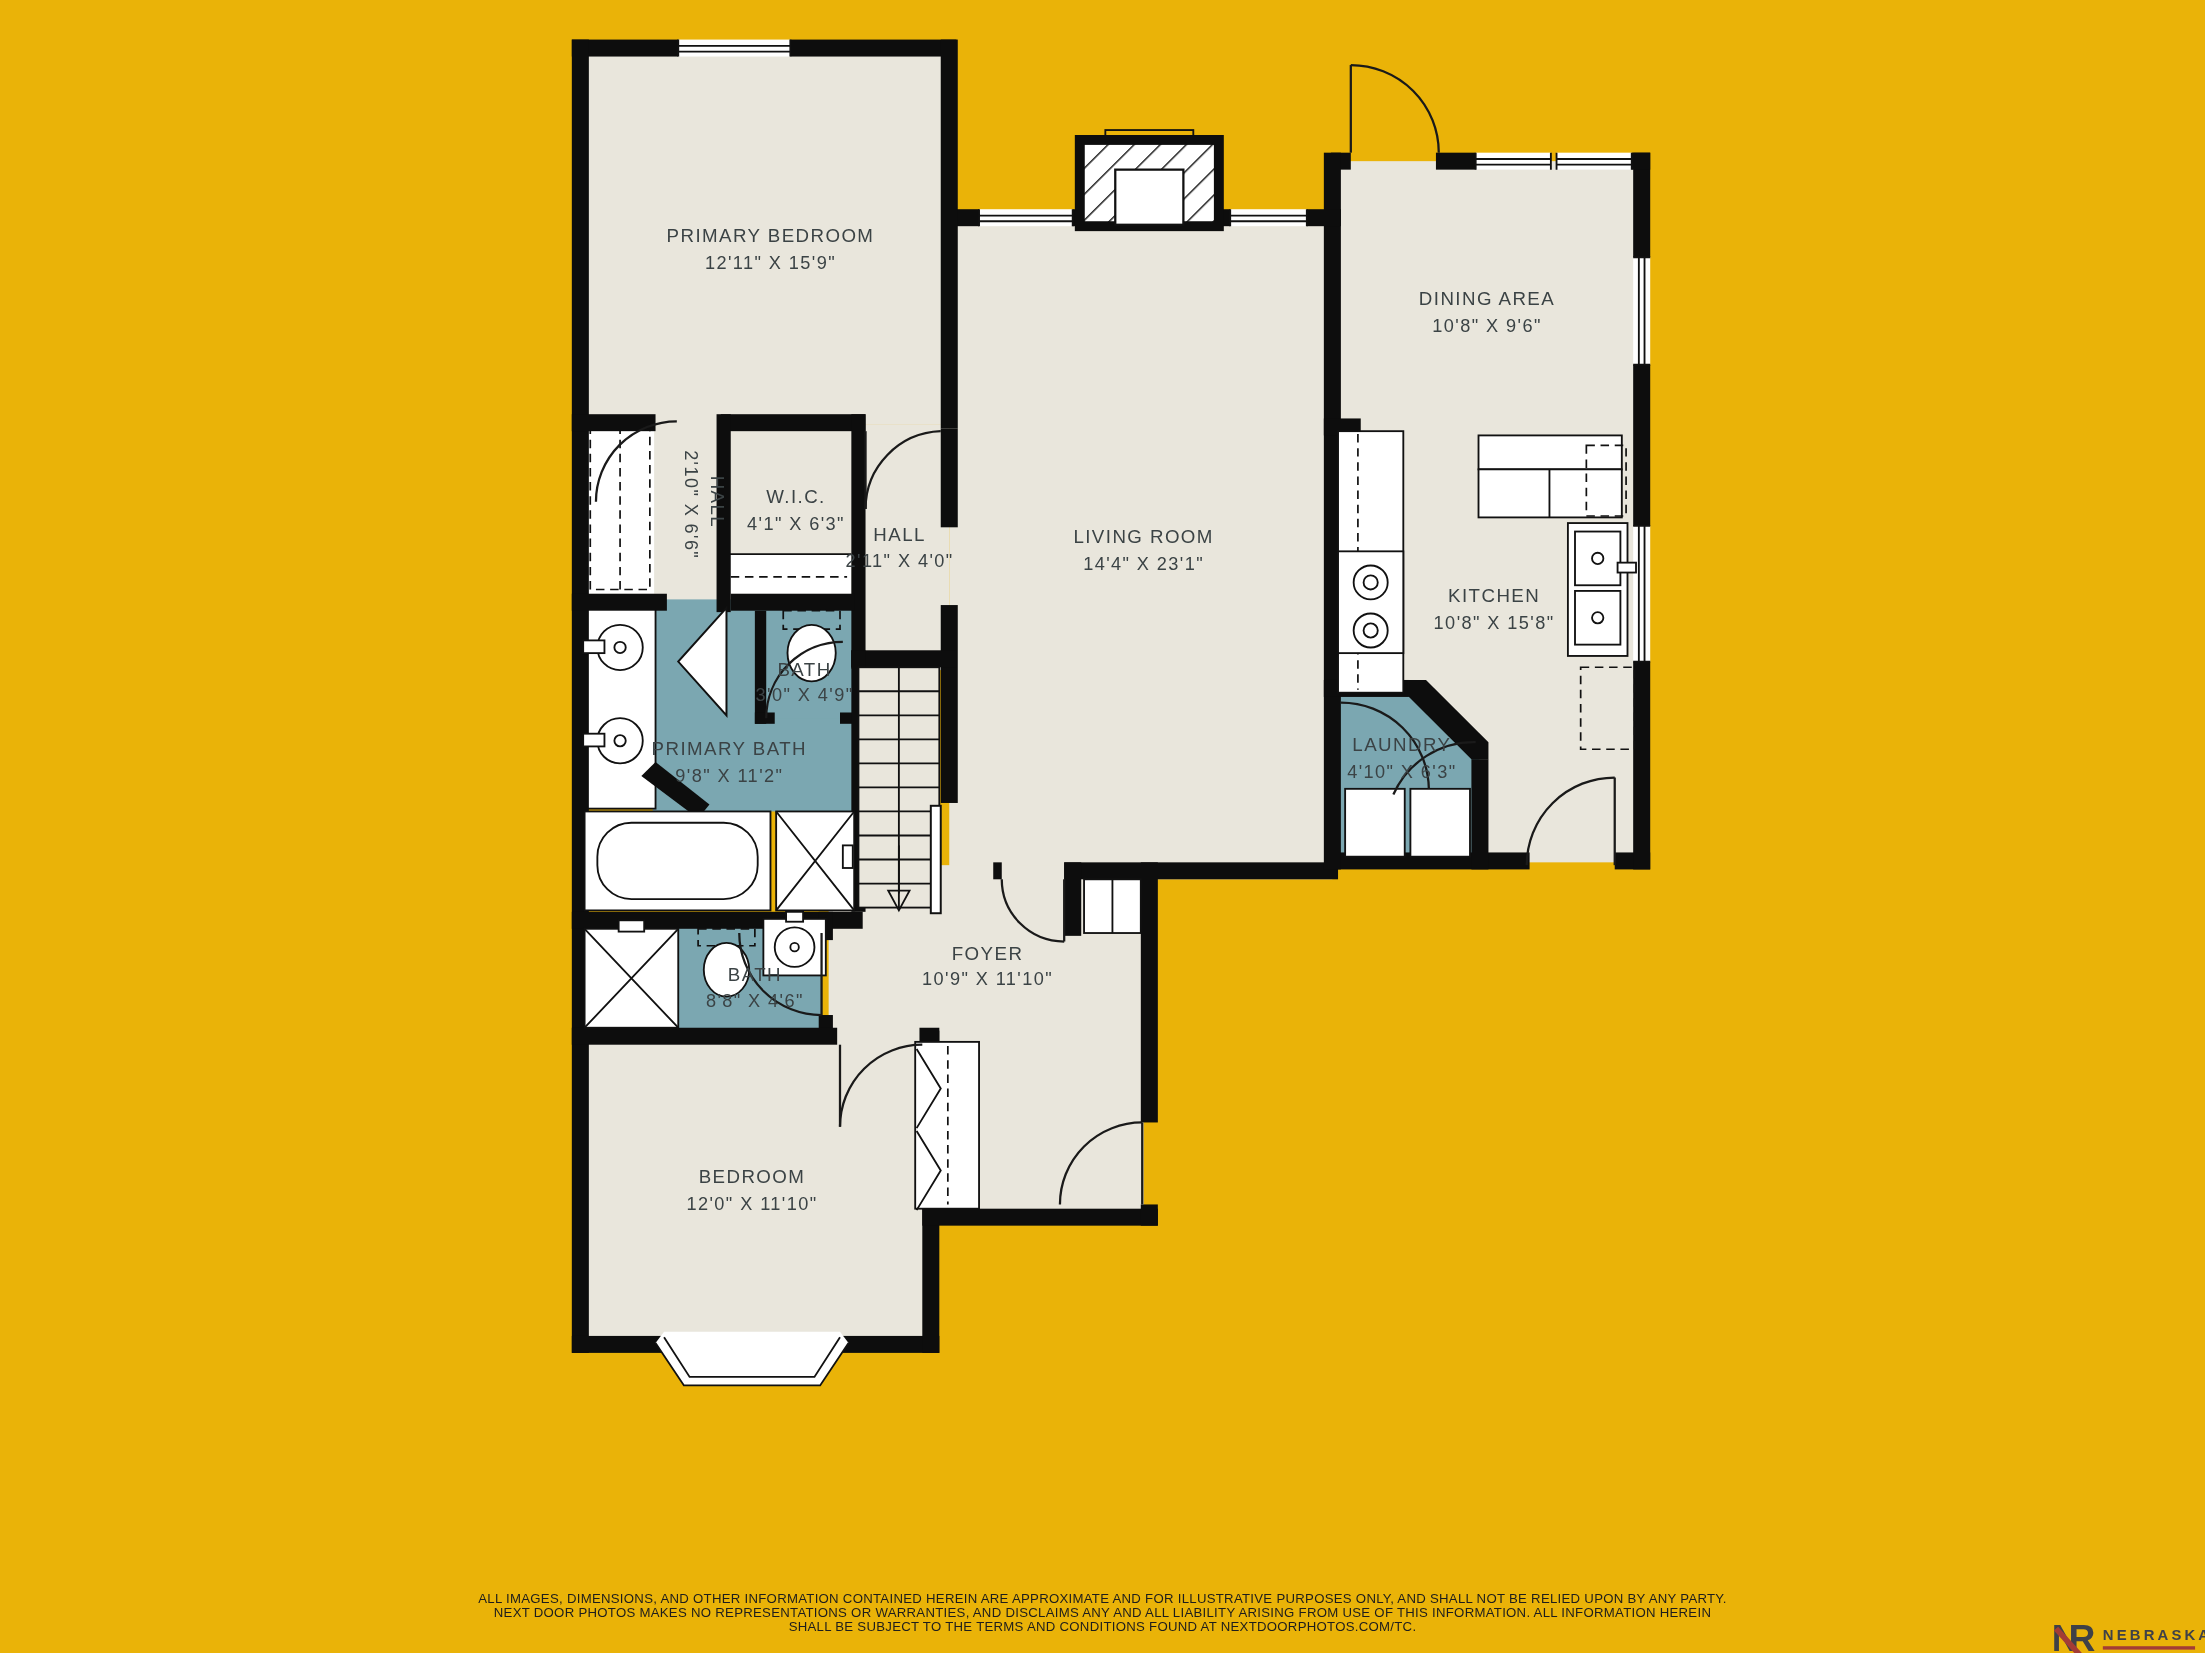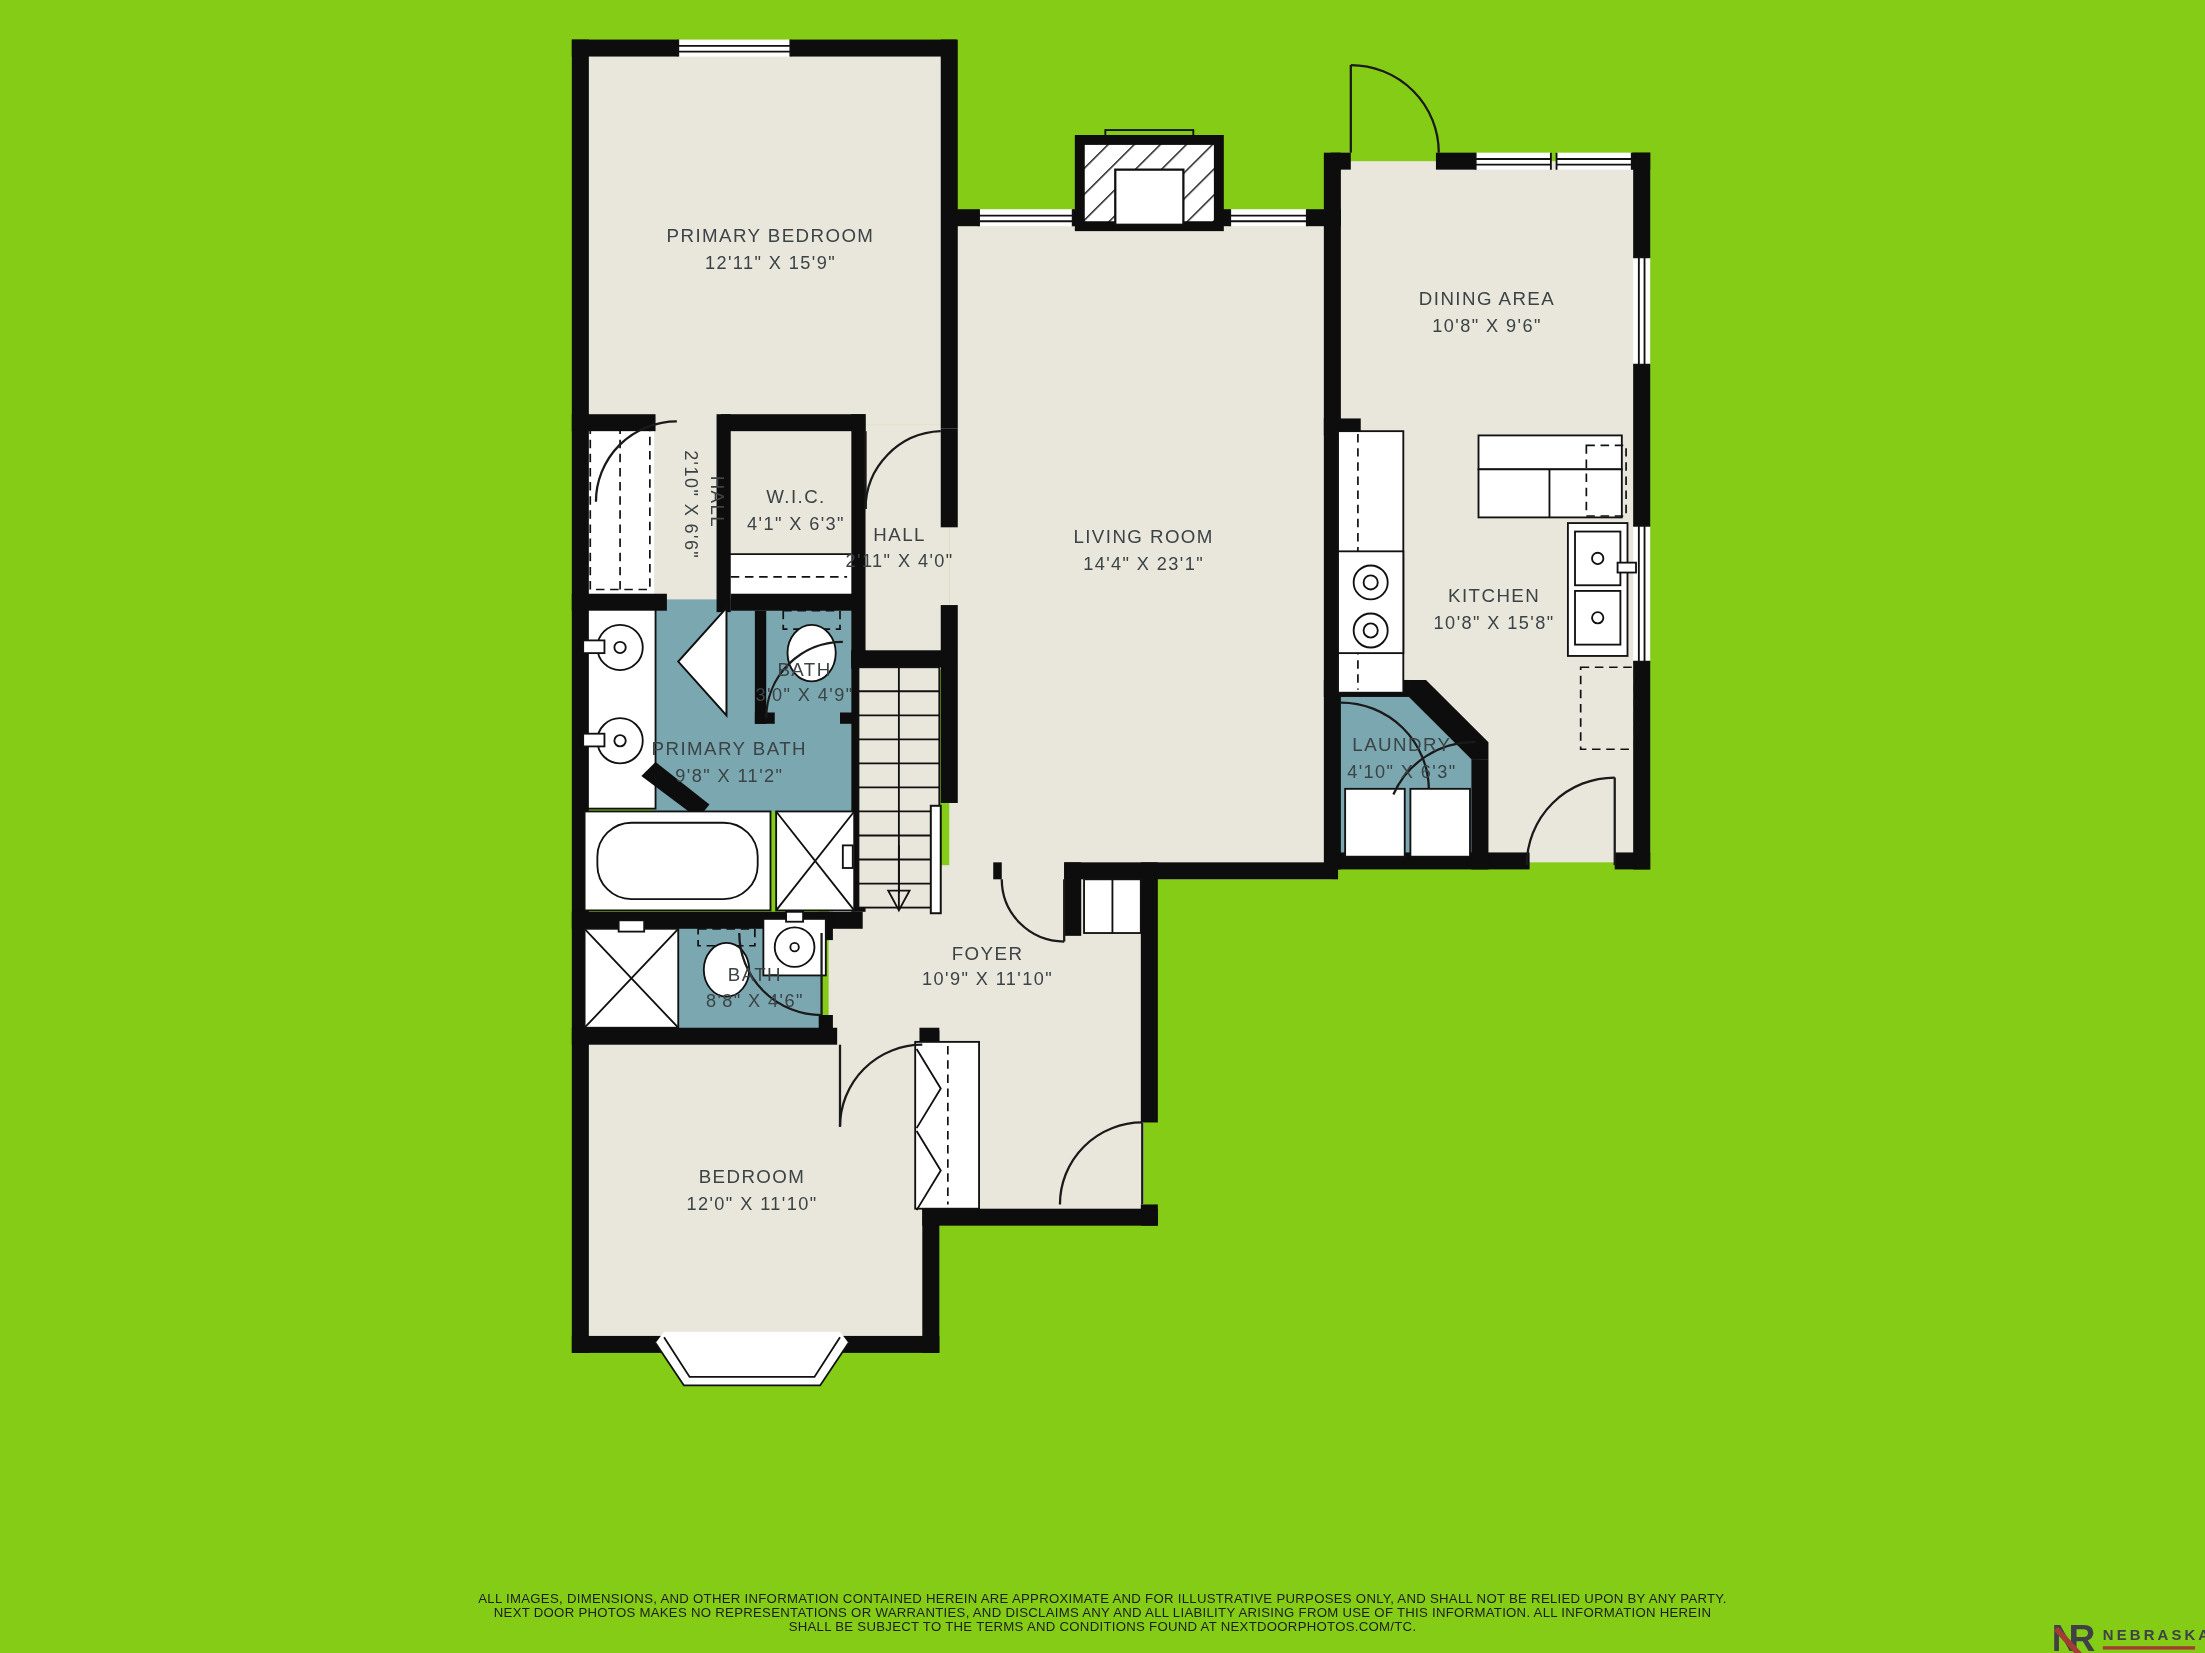--- a/index.html
+++ b/index.html
@@ -1,16 +1,16 @@
 <!DOCTYPE html>
 <html style="font-size:11.5px"><head>
 <meta charset="utf-8">
 <style>
   html,body{margin:0;padding:0;background:#ffffff;}
-  .page{position:relative;width:2205px;height:1654px;background:#84cc16;overflow:hidden;}
+  .page{position:relative;width:2205px;height:1654px;background:#eab308;overflow:hidden;}
   svg{display:block;}
   text{font-family:"Liberation Sans","DejaVu Sans",sans-serif;}
   .room-name{font-size:13.2px;letter-spacing:1px;fill:#3b4345;}
   .room-dims{font-size:12.8px;letter-spacing:1px;fill:#3b4345;}
   .disc{font-size:9.3px;fill:#1d1d1d;letter-spacing:.2px;}
   .thin{stroke:#111;stroke-width:1.3;fill:none;}
   .fix{fill:#ffffff;stroke:#111;stroke-width:1.3;}
   .dash{stroke:#111;stroke-width:1.2;fill:none;stroke-dasharray:6 4;}
   .door{stroke:#1a1a1a;stroke-width:1.6;fill:none;}
 </style>

